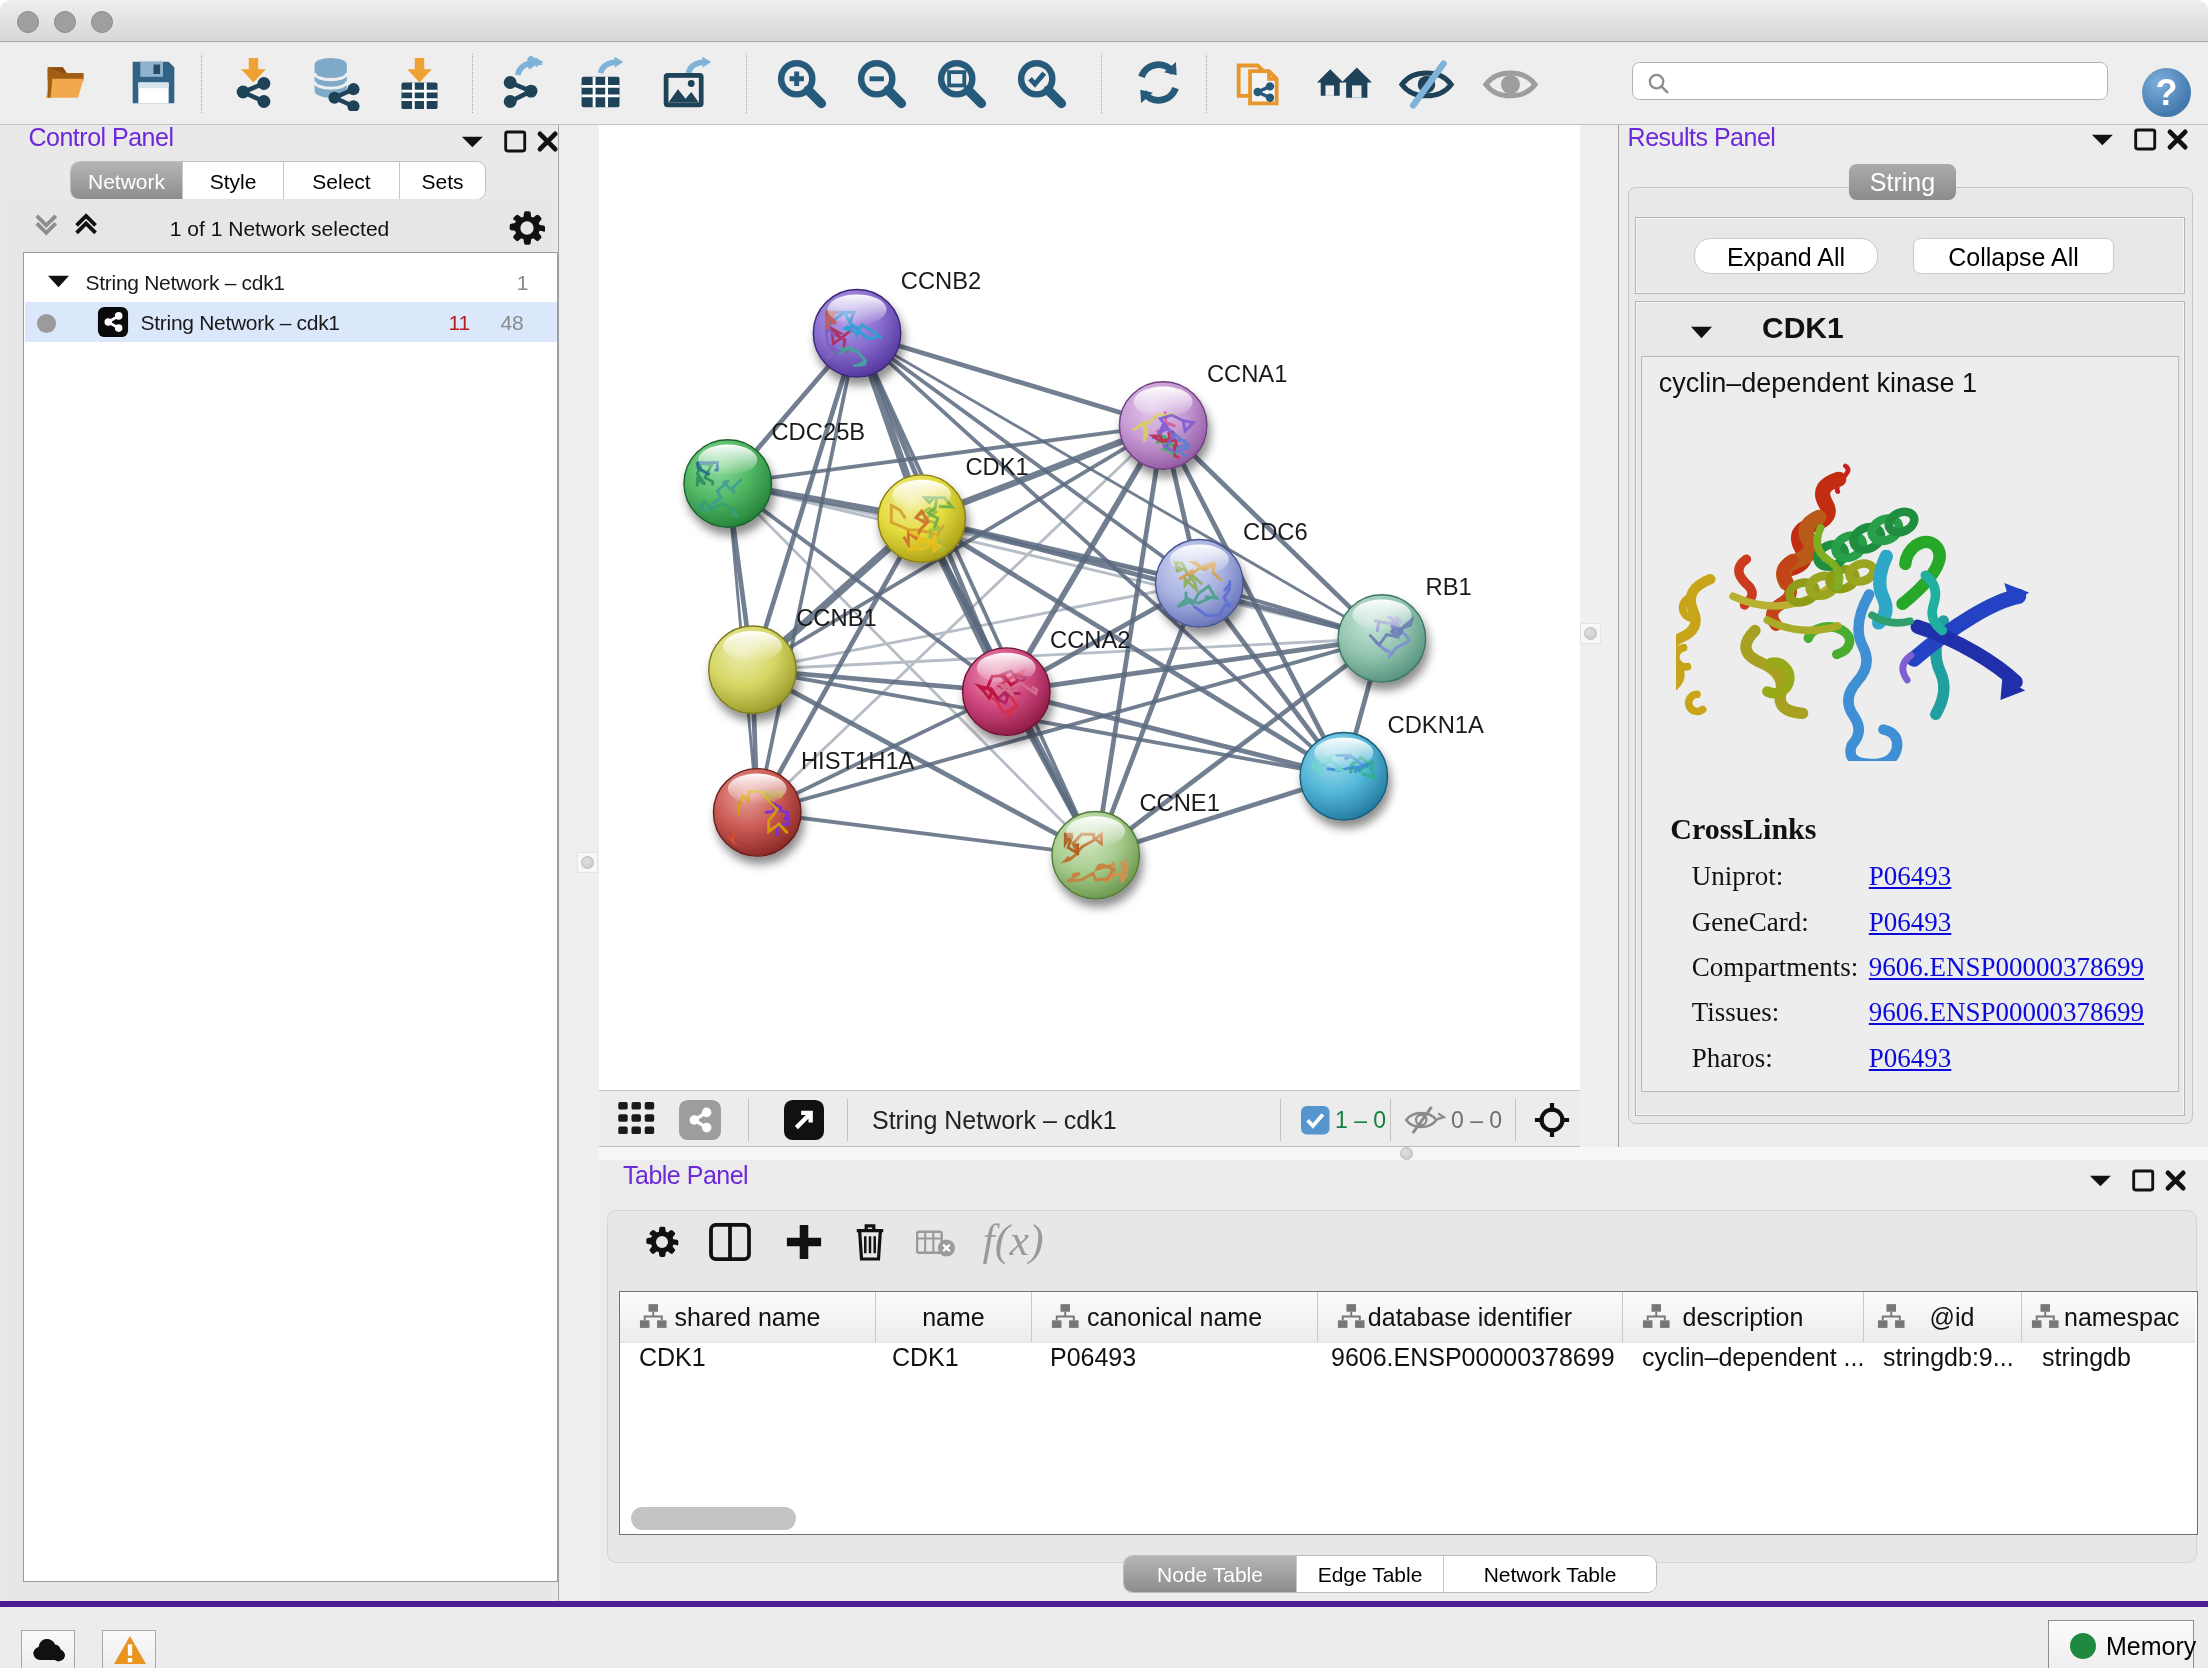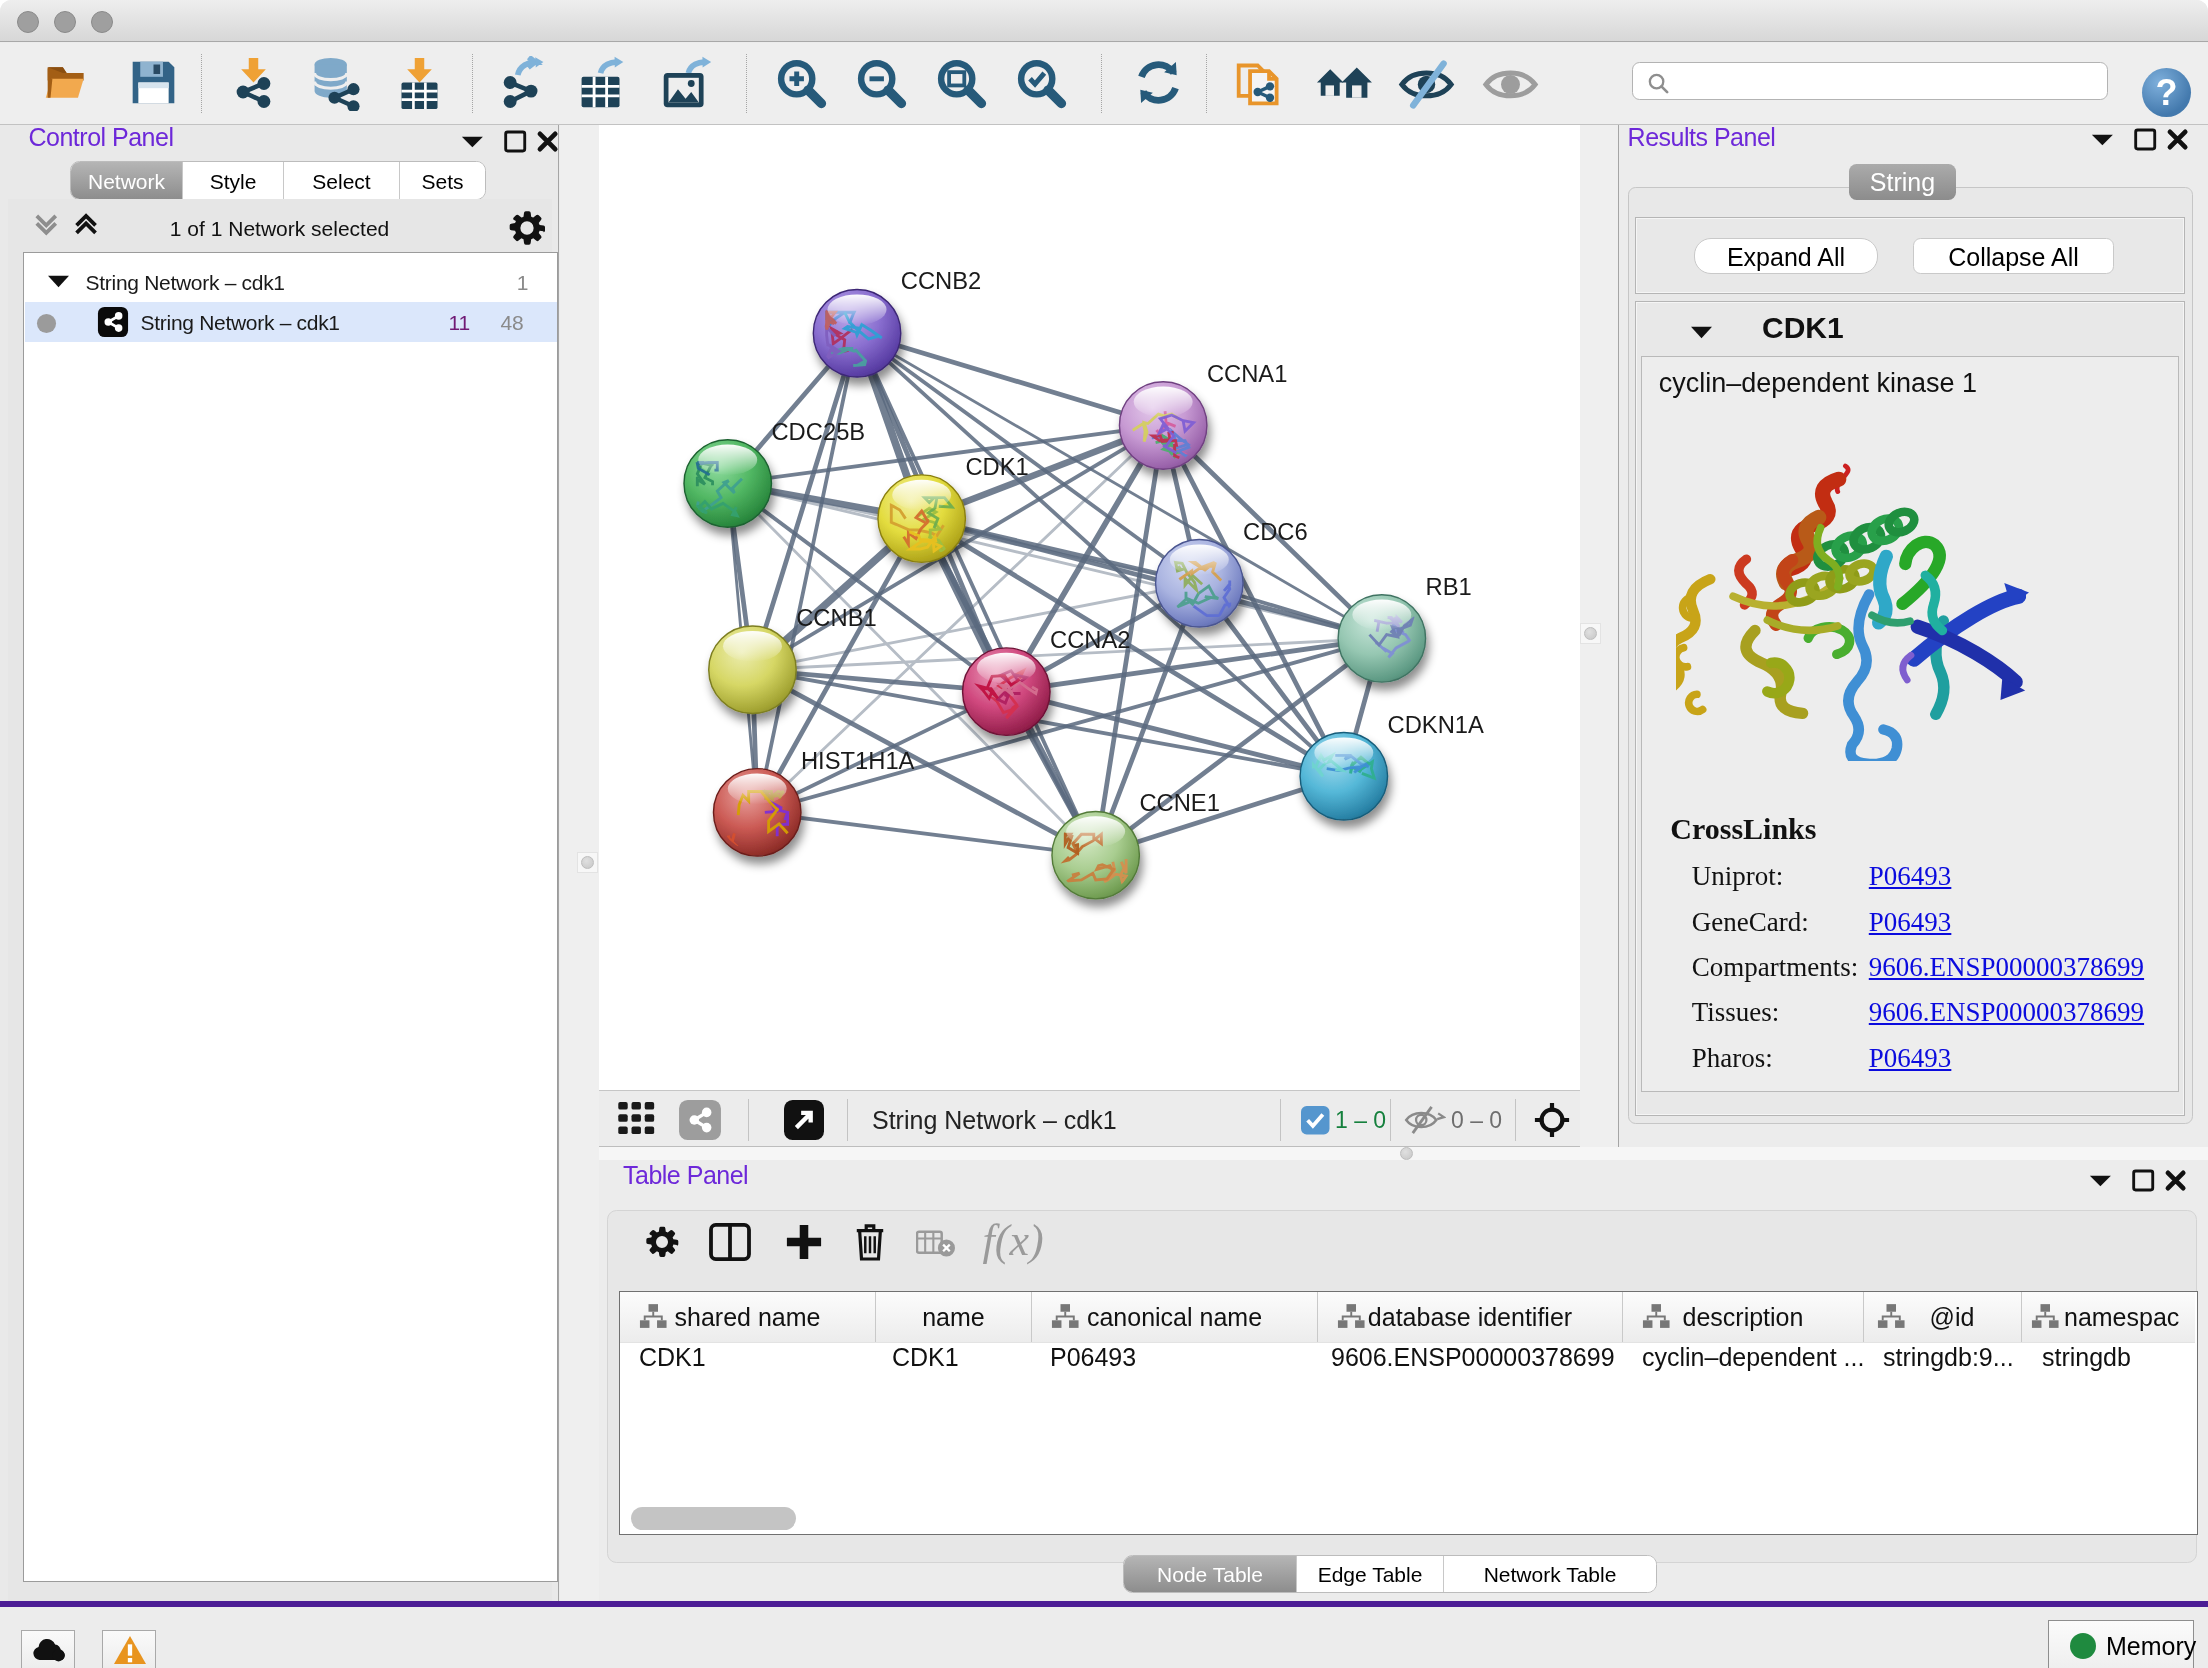--- a/index.html
+++ b/index.html
@@ -259,21 +259,21 @@
               <circle cx="11" cy="11" r="10" fill="#9b9b9b"></circle>
             </svg>
           <svg style="position:absolute;left:72px;top:3.8px;" width="32" height="32" viewBox="0 0 34 34">
             <rect x="1" y="1" width="32" height="32" rx="7" fill="#0a0a0a"></rect>
             <circle cx="12" cy="17" r="4" fill="#fff"></circle>
               <circle cx="23" cy="10.5" r="4" fill="#fff"></circle>
               <circle cx="23" cy="23.5" r="4" fill="#fff"></circle>
             <path d="M12 17 L23 10.5 M12 17 L23 23.5" stroke="#fff" stroke-width="3"></path>
           </svg>
           <span style="position:absolute;left:116px;top:8.6px;">String Network – cdk1</span>
-          <span style="position:absolute;left:424px;top:8.6px;color:#701a75;">11</span>
+          <span style="position:absolute;left:424px;top:8.6px;color:#b91c1c;">11</span>
           <span style="position:absolute;left:476px;top:8.6px;color:#8a8a8a;">48</span>
         </div>
       </div>
     </div>
   </div>
   <div id="gutterL">
       <div class="gdotbox" style="left:17px;top:727px;">
         <div class="gdot" style="left:2.9px;top:2.9px;"></div>
       </div>
     </div>

